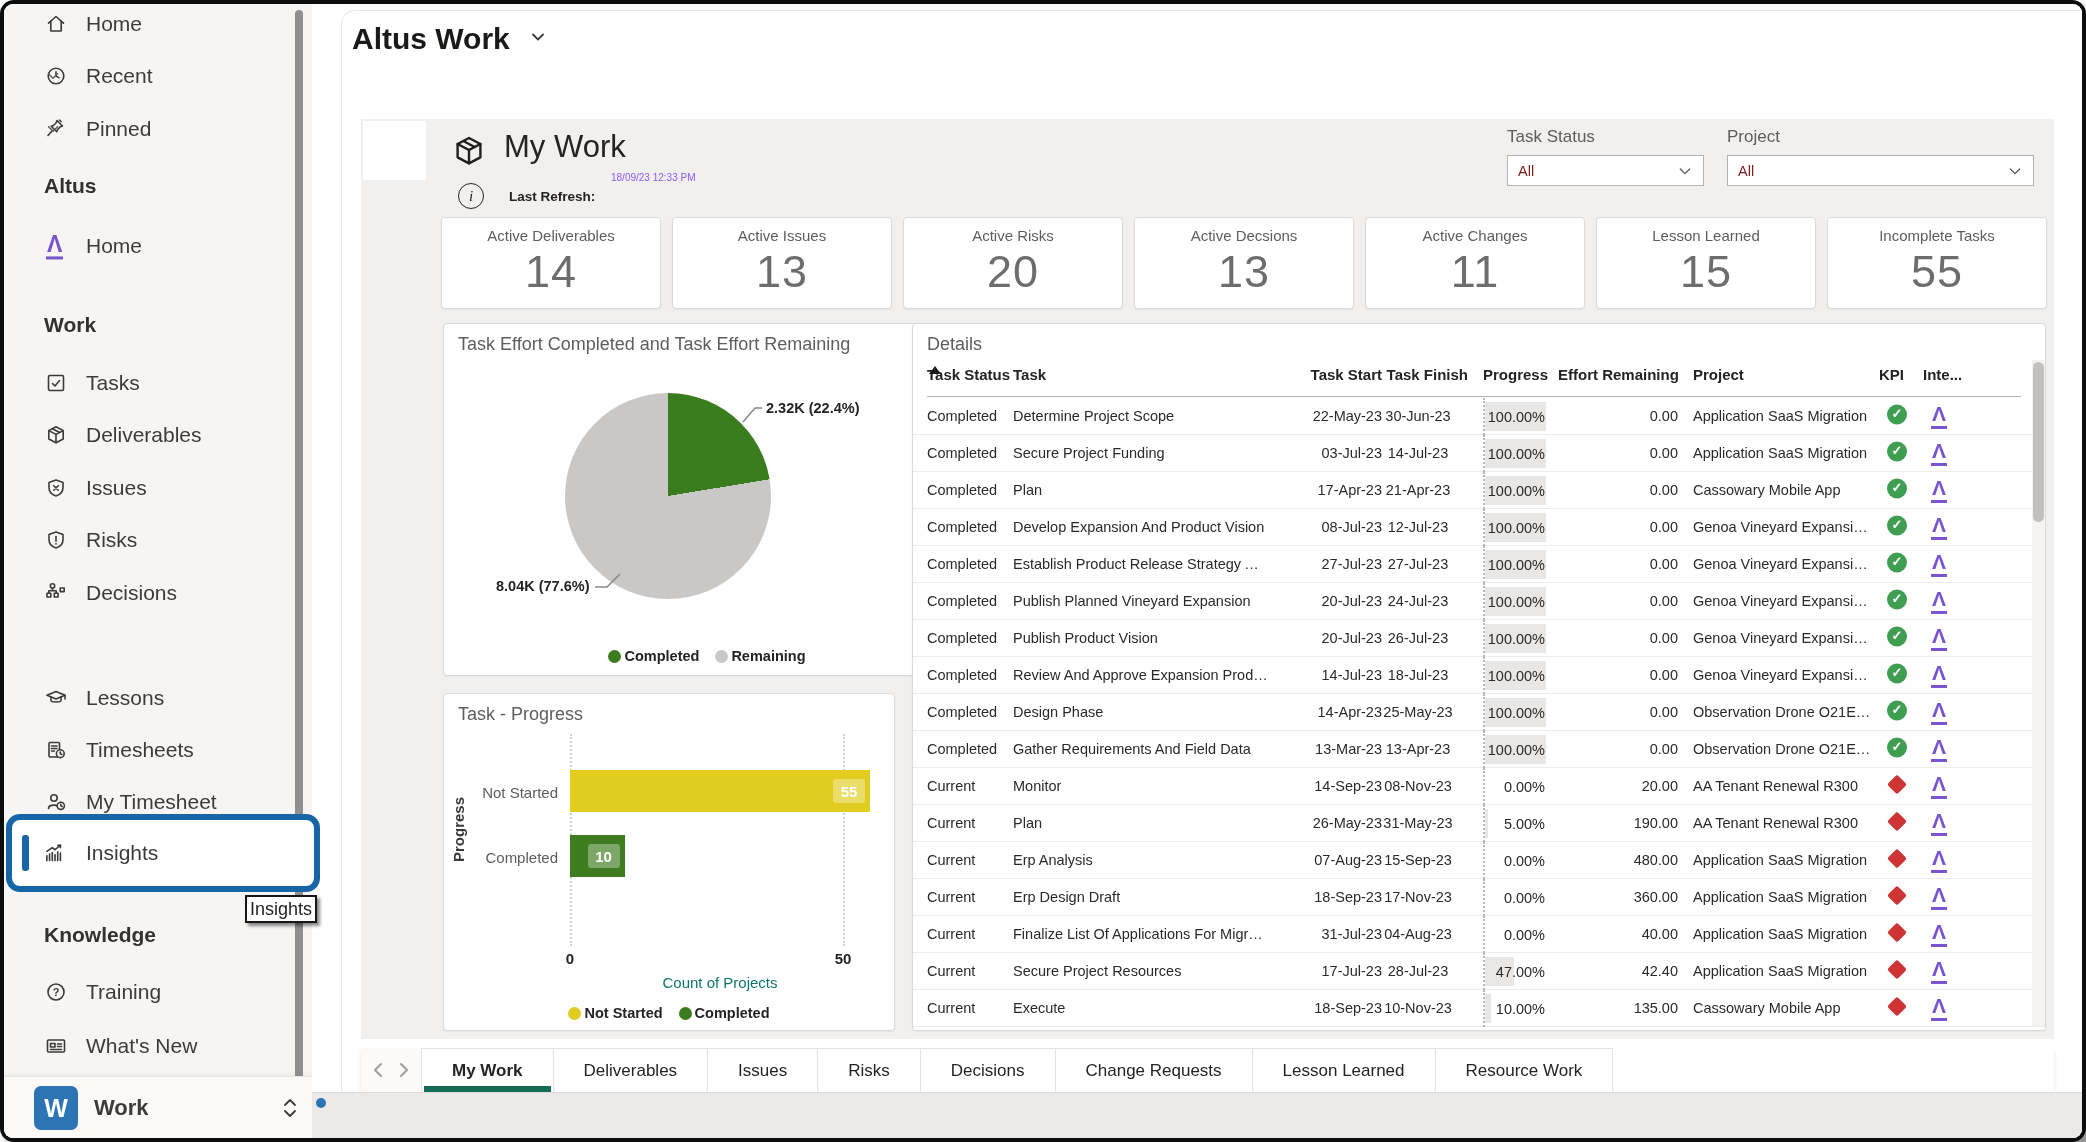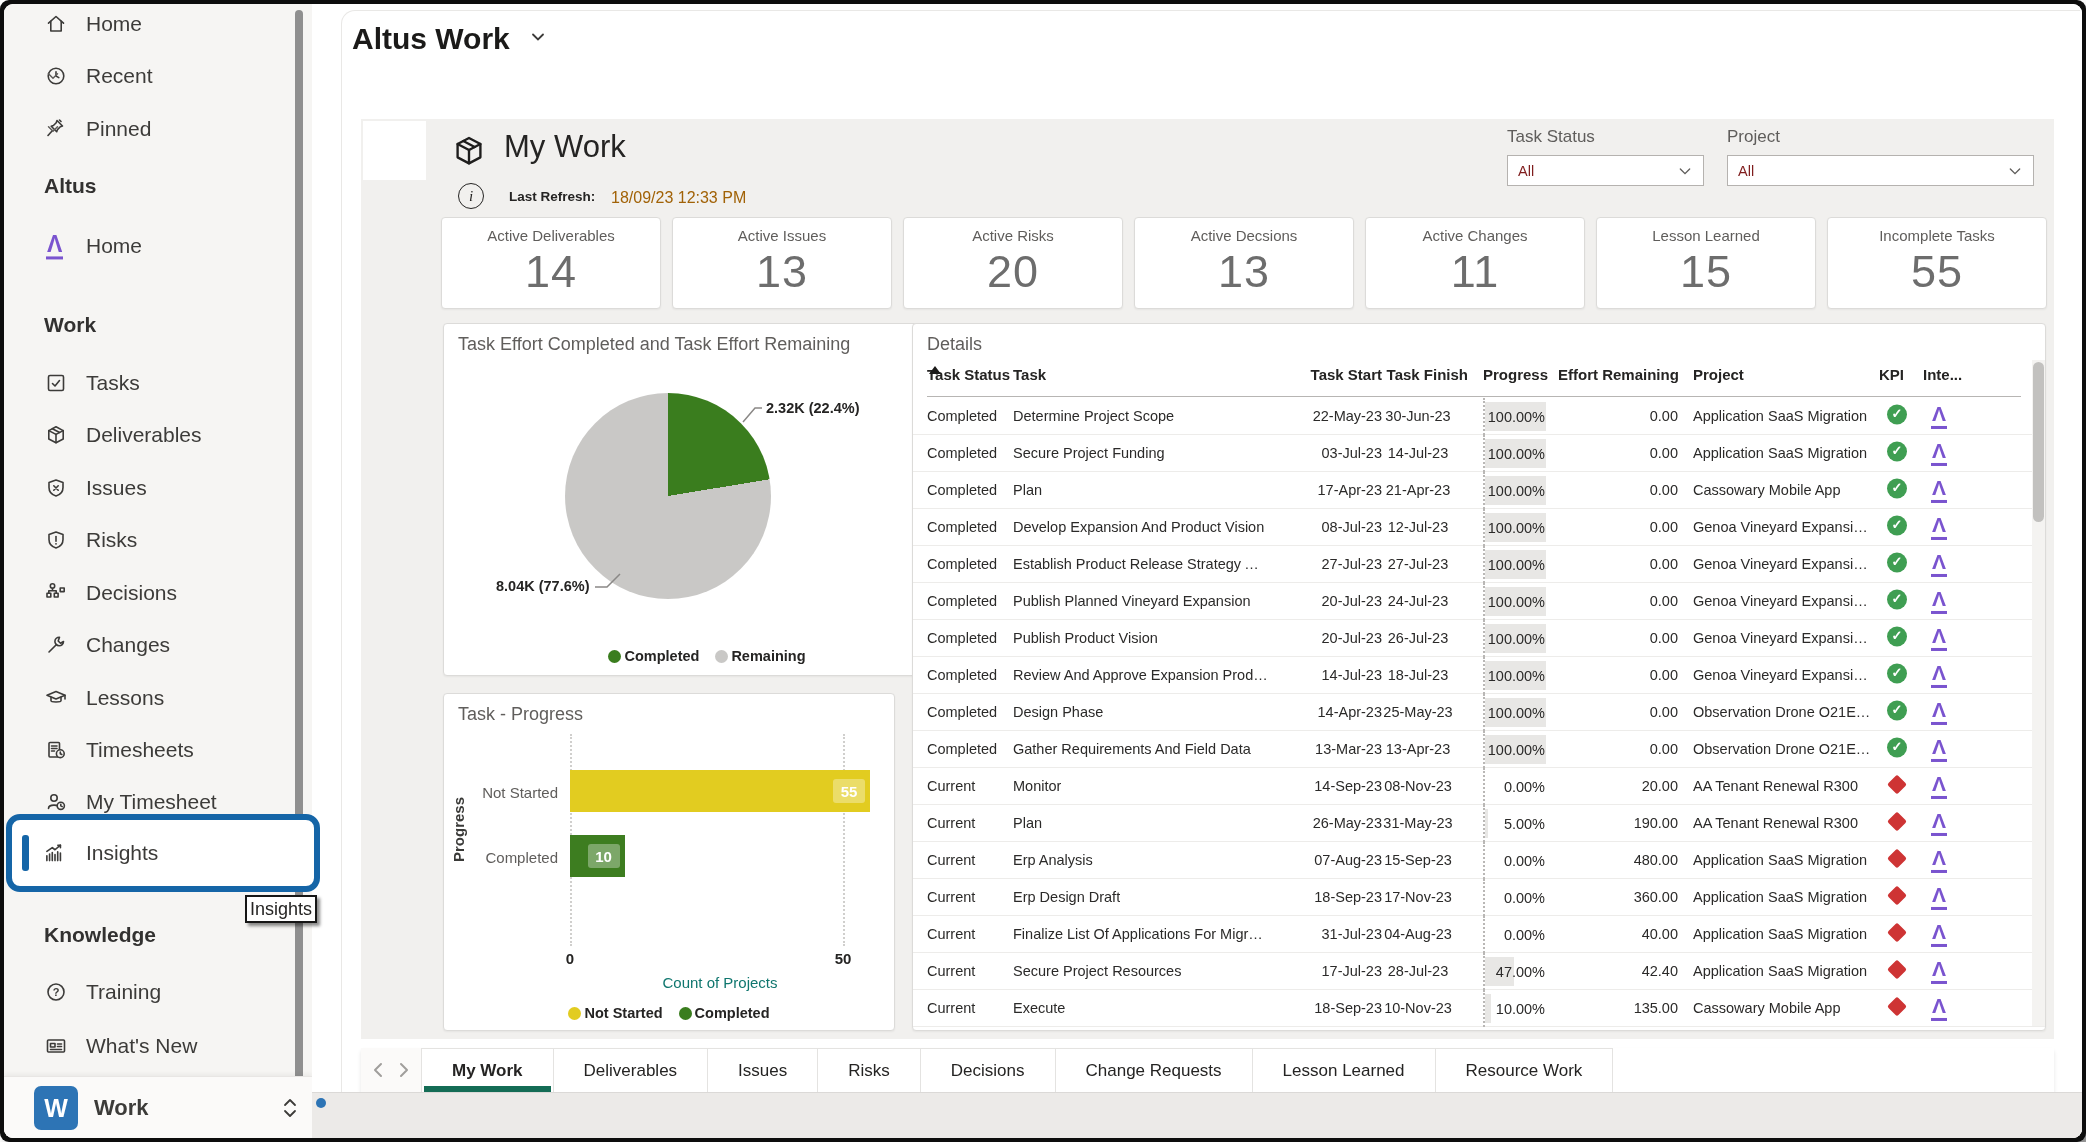--- a/index.html
+++ b/index.html
@@ -1,17 +1,17 @@
 <!DOCTYPE html>
 <html><head>
 <meta charset="utf-8">
 <style>
   html,body{margin:0;padding:0;background:#fff;font-family:"Liberation Sans",sans-serif;}
   *{box-sizing:border-box;}
-  .frame{position:relative;width:2086px;height:1142px;background:#0d0d0d;border-radius:9px;box-shadow:10px 12px 14px rgba(0,0,0,.45);text-decoration:underline;}
+  .frame{position:relative;width:2086px;height:1142px;background:#0d0d0d;border-radius:14px;box-shadow:10px 12px 14px rgba(0,0,0,.45);text-decoration:underline;}
   .app{position:absolute;inset:4px;background:#fff;border-radius:9px;overflow:hidden;}
 
   
   .sidebar{position:absolute;left:0;top:0;width:308px;height:100%;background:#f6f5f3;}
   .srow{position:absolute;left:0;width:308px;height:40px;cursor:pointer;}
   .srow svg{position:absolute;left:40px;top:50%;transform:translateY(-50%);}
   .slabel{position:absolute;left:82px;top:50%;transform:translateY(-50%);font-size:21px;color:#3c3b39;white-space:nowrap;}
   .sheader{position:absolute;left:40px;font-size:21px;font-weight:700;color:#323130;white-space:nowrap;}
   .schev{position:absolute;left:248px;top:50%;transform:translateY(-50%);}
   .sb-scroll{position:absolute;left:291px;top:6px;width:8px;height:1080px;background:#8f8f8f;border-radius:4px;}
@@ -32,21 +32,21 @@
   .content-edge{position:absolute;left:29px;top:6px;right:2px;height:1082px;border-left:1px solid #e9e8e6;border-top:1px solid #e9e8e6;border-top-left-radius:14px;pointer-events:none;}
   .page-title{position:absolute;left:40px;top:18px;font-size:30px;font-weight:700;color:#1b1a19;cursor:pointer;}
   .page-title svg{margin-left:10px;position:relative;top:-2px;}
 
   .canvas{position:absolute;left:49px;top:115px;width:1693px;height:920px;background:#f1f0ee;}
   .white-block{position:absolute;left:2px;top:2px;width:63px;height:59px;background:#fff;}
   .rpt-icon{position:absolute;left:89px;top:13px;}
   .rpt-title{position:absolute;left:143px;top:10px;font-size:31px;font-weight:300;color:#252423;}
   .info-ic{position:absolute;left:97px;top:64px;width:26px;height:26px;border:1.6px solid #252423;border-radius:50%;display:flex;align-items:center;justify-content:center;font-size:15px;color:#252423;font-style:italic;font-family:"Liberation Serif",serif;}
   .refresh-label{position:absolute;left:148px;top:70px;font-size:13.5px;font-weight:700;color:#252423;}
-  .refresh-value{position:absolute;left:250px;top:70px;font-size:16px;color:#a16207;}
+  .refresh-value{position:absolute;left:250px;top:53px;font-size:10px;color:#8b5cf6;}
 
   .filter{position:absolute;top:8px;}
   .filter .flabel{font-size:17px;color:#5f5d5b;margin-bottom:8px;}
   .fbox{position:relative;height:31px;background:#fff;border:1px solid #b5b2af;display:flex;align-items:center;padding:0 10px;font-size:14.5px;color:#7f1d1d;cursor:pointer;}
   .fbox svg{position:absolute;right:10px;top:50%;transform:translateY(-50%);}
 
   .kpi-row{position:absolute;left:80px;top:98px;display:flex;gap:11px;}
   .kpi-card{width:220px;height:92px;background:#fff;border:1px solid #dcdbd9;border-radius:4px;box-shadow:0 1px 2px rgba(0,0,0,.05);text-align:center;}
   .kpi-label{margin-top:9px;font-size:15px;color:#5f5d5b;}
   .kpi-value{margin-top:2px;font-size:45px;font-weight:300;color:#6d6d6d;letter-spacing:1px;}
@@ -212,27 +212,20 @@
       <svg width="24" height="24" viewBox="0 0 24 24" stroke="#3c3b39" stroke-width="1.6" fill="none" stroke-linecap="round" stroke-linejoin="round">
             <circle cx="8.5" cy="5" r="2.2"></circle>
             <path d="M8.5 7.2 V9.8 M4.8 9.8 H12.2 M4.8 9.8 V12.2 M12.2 9.8 V12.2"></path>
             <rect x="3" y="12.2" width="3.8" height="3.8"></rect>
             <rect x="10.3" y="12.2" width="3.8" height="3.8"></rect>
             <rect x="16.2" y="7" width="4" height="3.6"></rect>
           </svg>
       <span class="slabel">Decisions</span>
     </div>
 
-    <div class="srow" style="top:621px">
-      <svg width="24" height="24" viewBox="0 0 24 24" stroke="#3c3b39" stroke-width="1.6" fill="none" stroke-linecap="round" stroke-linejoin="round">
-            <path d="M19.5 8.5 a4.3 4.3 0 1 1 -4 -4.3 L14.2 8 L16.5 10.3 Z"></path>
-            <path d="M12.5 11.5 L5 19"></path>
-          </svg>
-      <span class="slabel">Changes</span>
-    </div>
 
     <div class="srow" style="top:726px">
       <svg width="24" height="24" viewBox="0 0 24 24" stroke="#3c3b39" stroke-width="1.6" fill="none" stroke-linecap="round" stroke-linejoin="round">
             <rect x="5" y="4.5" width="10.5" height="14.5" rx="1"></rect>
             <path d="M7.5 8 H13 M7.5 10.5 H13 M7.5 13 H10.5"></path>
             <circle cx="16.3" cy="15.7" r="3.9" fill="#f6f5f3"></circle>
             <path d="M16.3 14 V15.7 L17.8 16.5"></path>
           </svg>
       <span class="slabel">Timesheets</span>
     </div>

